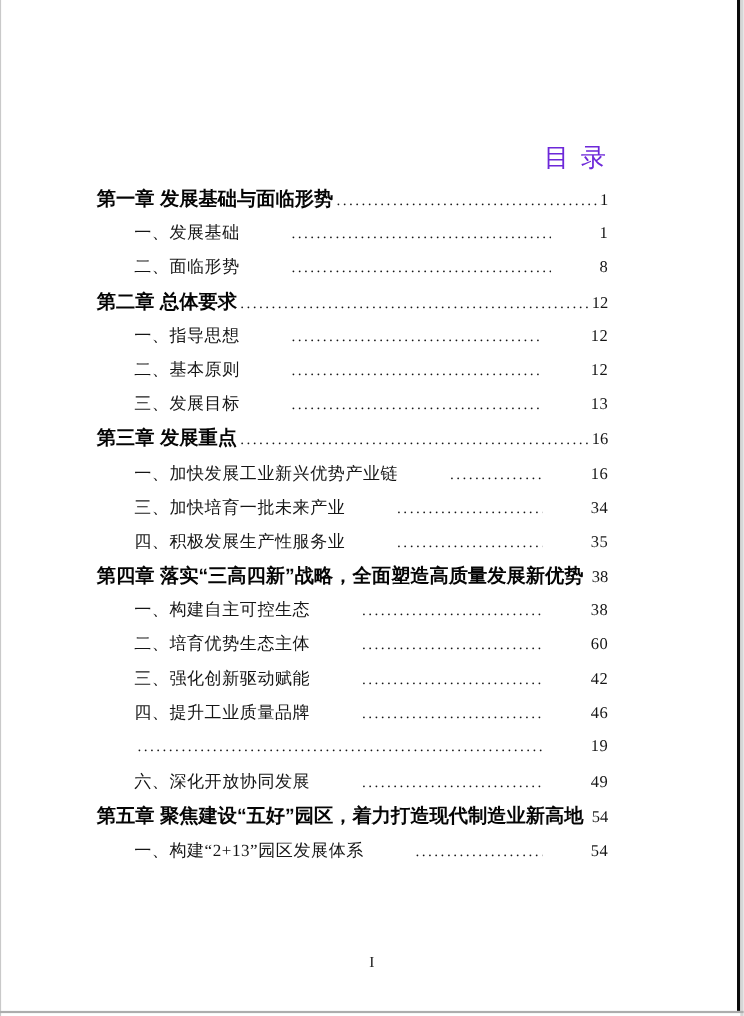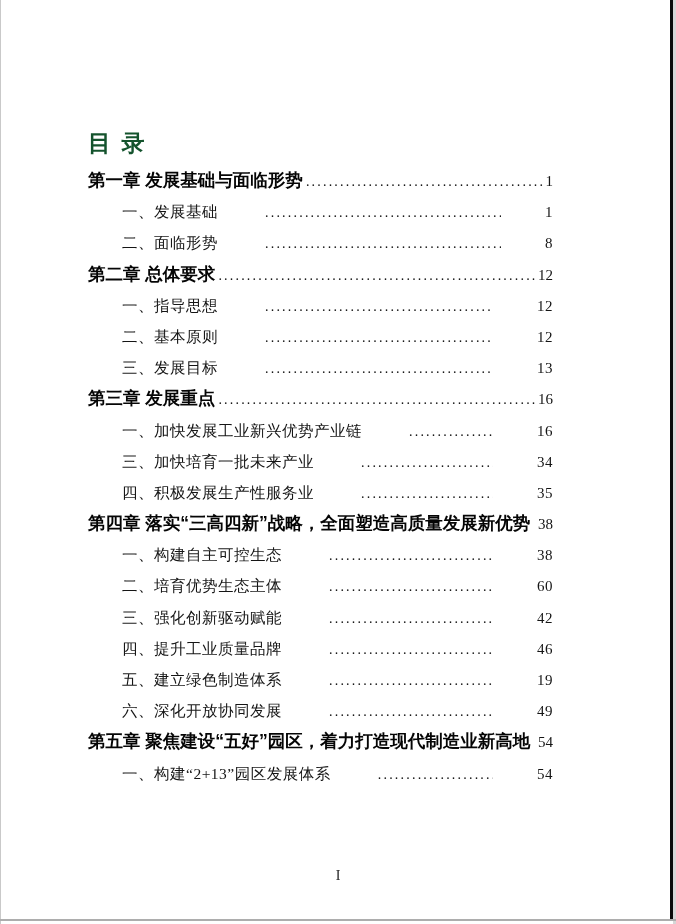--- a/index.html
+++ b/index.html
@@ -18,25 +18,25 @@
   .edge-right-gray  { position: absolute; right: 0; top: 0; width: 3px; height: 100%; background: #d6d6d6; }
   .edge-bottom { position: absolute; left: 0; bottom: 3px; width: 100%; height: 2px; background: #adadad; }
 
   .content {
     position: absolute;
     left: 88px; top: 128px;
     width: 465px;
   }
 
   .doc-title {
-    text-align: left;
+    text-align: right;
     font-family: "Liberation Sans", sans-serif;
-    font-weight: bold;
+    font-weight: normal;
     font-size: 23px;
-    color: #14532d;
+    color: #6d28d9;
     height: 37px;
     line-height: 30px;
     letter-spacing: 2px;
   }
 
   .toc-row {
     display: flex;
     align-items: baseline;
     height: 31.2px;
     line-height: 31.2px;
@@ -178,21 +178,20 @@
     <span class="toc-label">三、强化创新驱动赋能</span>
     <span class="toc-dots"></span>
     <span class="toc-page">42</span>
   </div>
         <div class="toc-row sub">
     <span class="toc-label">四、提升工业质量品牌</span>
     <span class="toc-dots"></span>
     <span class="toc-page">46</span>
   </div>
         <div class="toc-row sub">
-    <span class="toc-label">五、建立绿色制造体系</span>
     <span class="toc-dots"></span>
     <span class="toc-page">19</span>
   </div>
         <div class="toc-row sub">
     <span class="toc-label">六、深化开放协同发展</span>
     <span class="toc-dots"></span>
     <span class="toc-page">49</span>
   </div>
         <div class="toc-row chapter no-leader">
     <span class="toc-label">第五章 聚焦建设“五好”园区，着力打造现代制造业新高地</span>

